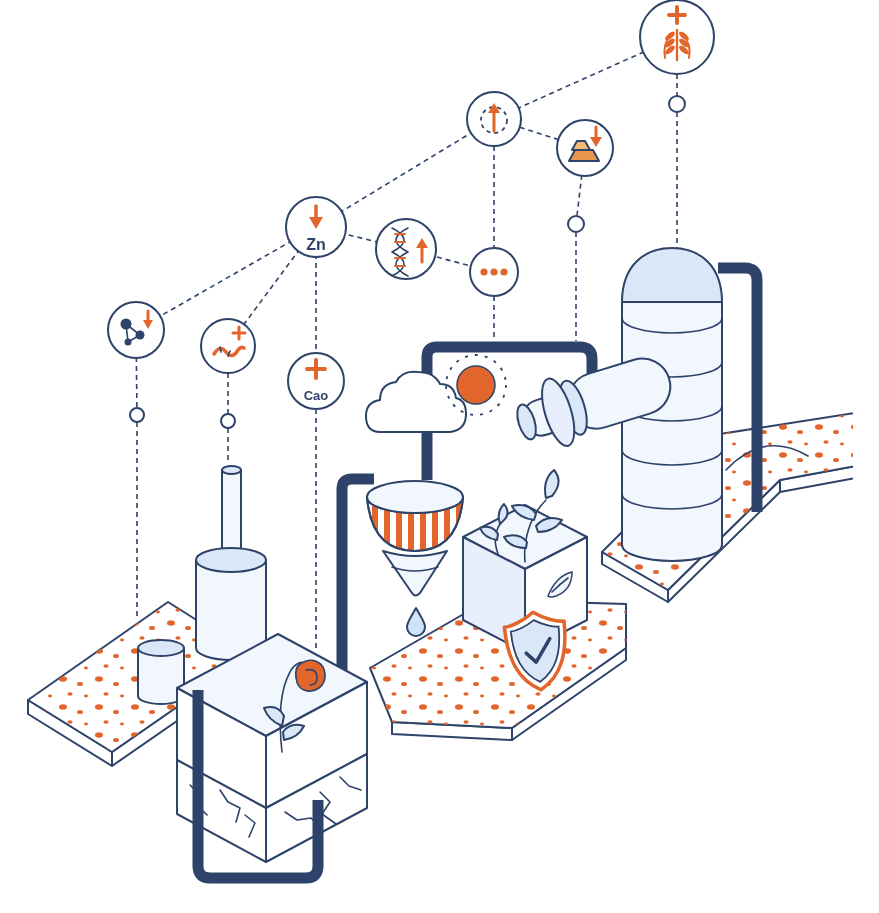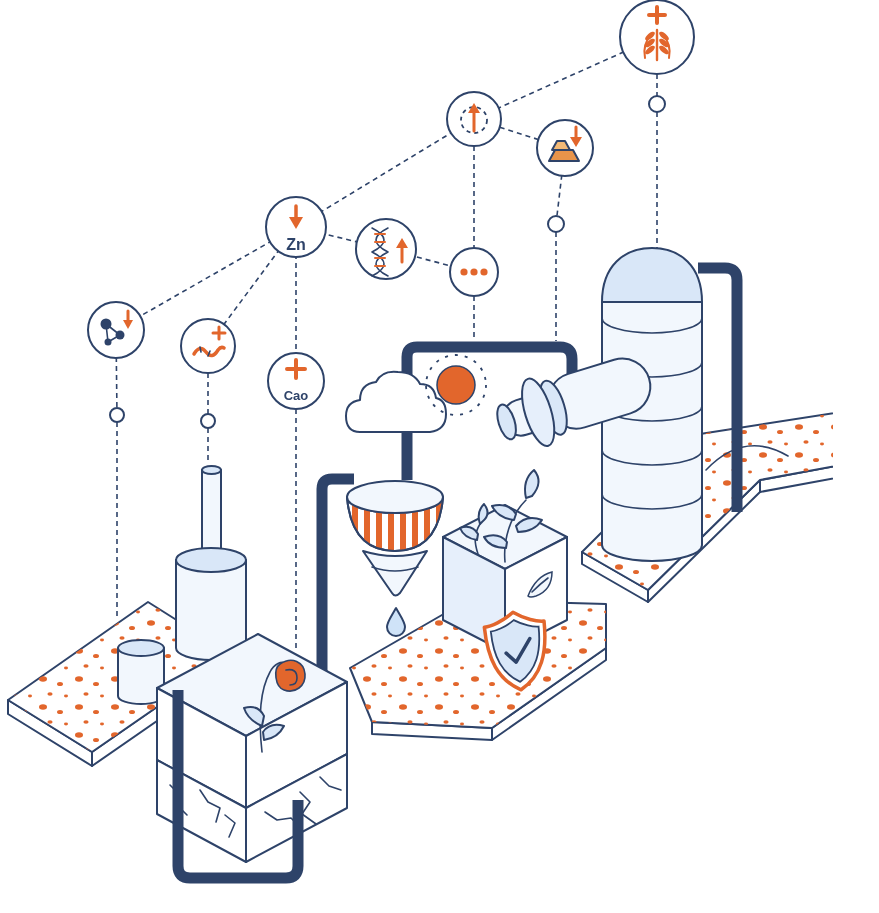--- a/index.html
+++ b/index.html
@@ -1,16 +1,16 @@
 <!DOCTYPE html>
 <html><head>
 <meta charset="utf-8">
 <style>
   html,body{margin:0;padding:0;background:#ffffff;}
-  .stage{width:833px;height:913px;position:relative;overflow:hidden;background:#fff;}
+  .stage{width:833px;height:913px;position:relative;overflow:hidden;background:#fff;margin-left:20px;}
   svg{display:block;}
   text{font-family:"Liberation Sans", sans-serif;}
   .nv{stroke:#2e4369;stroke-width:2;stroke-linejoin:round;}
   .thin{stroke:#2e4369;stroke-width:1.6;stroke-linejoin:round;stroke-linecap:round;fill:none;}
   .fw{fill:#ffffff;}
   .fl{fill:#f2f7fd;}
   .fb{fill:#d9e7f8;}
   .fm{fill:#e6effb;}
   .pipe{stroke:#2e4369;stroke-width:11;fill:none;stroke-linejoin:round;stroke-linecap:butt;}
   .dash{stroke:#2e4369;stroke-width:1.6;stroke-dasharray:5 4;fill:none;}

